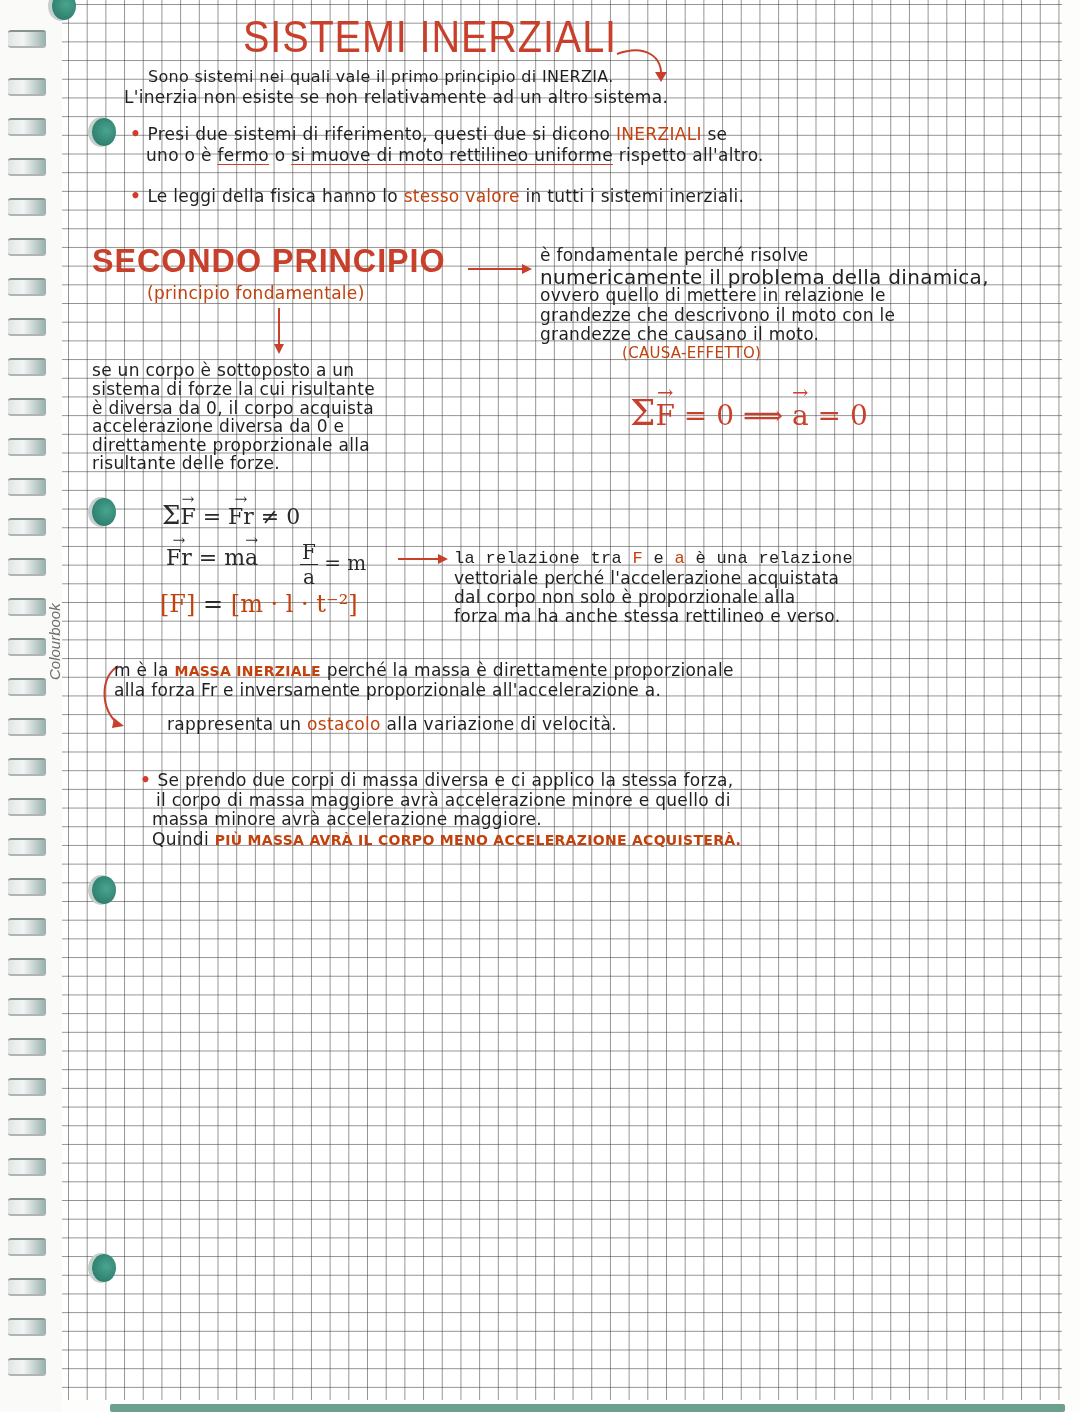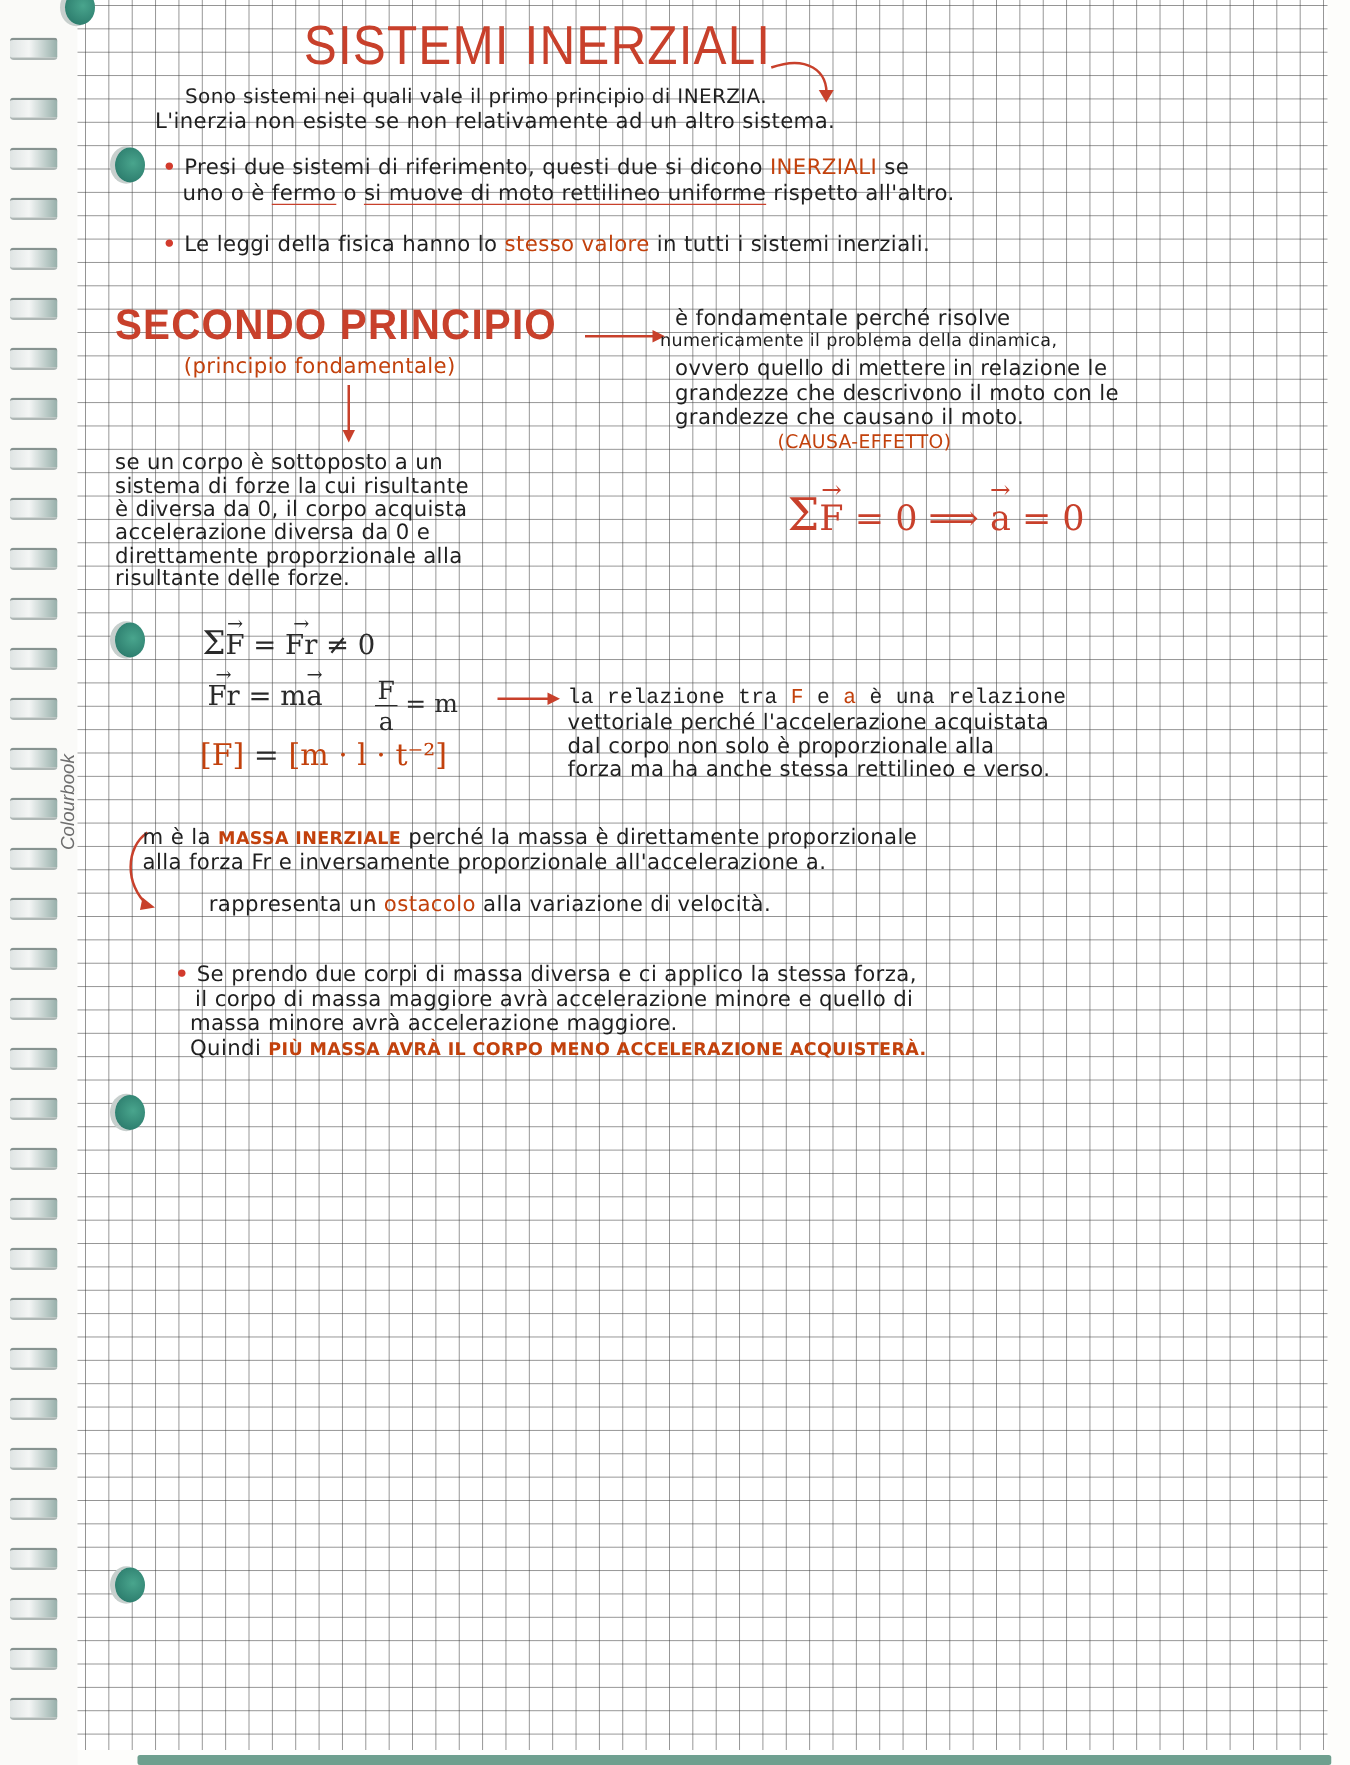--- a/index.html
+++ b/index.html
@@ -135,21 +135,21 @@
   <line x1="0" y1="7" x2="56" y2="7" stroke="#c8402b" stroke-width="2"></line>
   <path d="M54 2 L64 7 L54 12 Z" fill="#c8402b"></path>
 </svg>
 <svg class="arrow" style="left:272px;top:308px" width="14" height="48">
   <line x1="7" y1="0" x2="7" y2="38" stroke="#c8402b" stroke-width="2"></line>
   <path d="M2 36 L7 46 L12 36 Z" fill="#c8402b"></path>
 </svg>
 
 <div>
   <div class="hand" style="left:540px;top:245px;font-size:17px;">è fondamentale perché risolve</div>
-  <div class="hand" style="left:528px;top:265px;font-size:14px;">numericamente il problema della dinamica,</div>
+  <div class="hand" style="left:540px;top:265px;font-size:20px;">numericamente il problema della dinamica,</div>
   <div class="hand" style="left:540px;top:285px;font-size:17px;">ovvero quello di mettere in relazione le</div>
   <div class="hand" style="left:540px;top:305px;font-size:17px;">grandezze che descrivono il moto con le</div>
   <div class="hand" style="left:540px;top:324px;font-size:17px;">grandezze che causano il moto.</div>
   <div class="hand red" style="left:622px;top:344px;font-size:15px;">(CAUSA-EFFETTO)</div>
 </div>
 
 <div>
   <div class="hand" style="left:92px;top:360px;font-size:17px;">se un corpo è sottoposto a un</div>
   <div class="hand" style="left:92px;top:379px;font-size:17px;">sistema di forze la cui risultante</div>
   <div class="hand" style="left:92px;top:398px;font-size:17px;">è diversa da 0, il corpo acquista</div>

